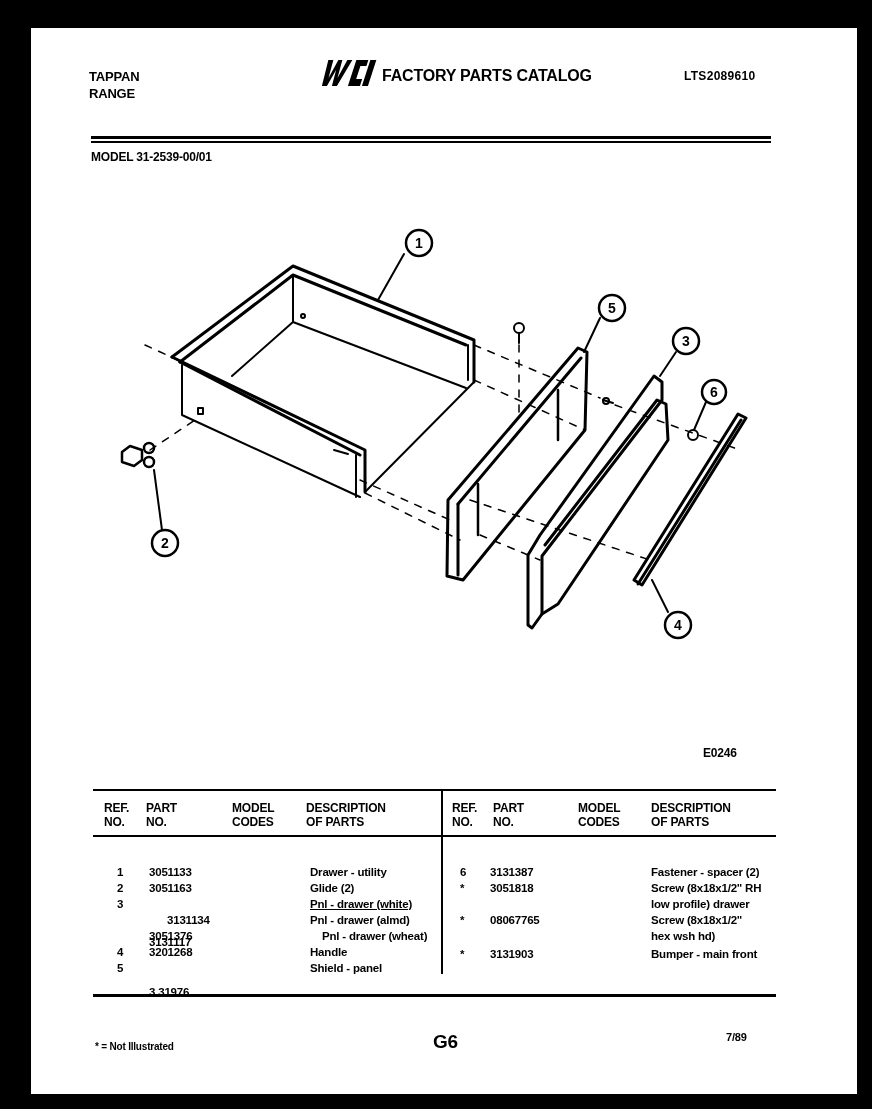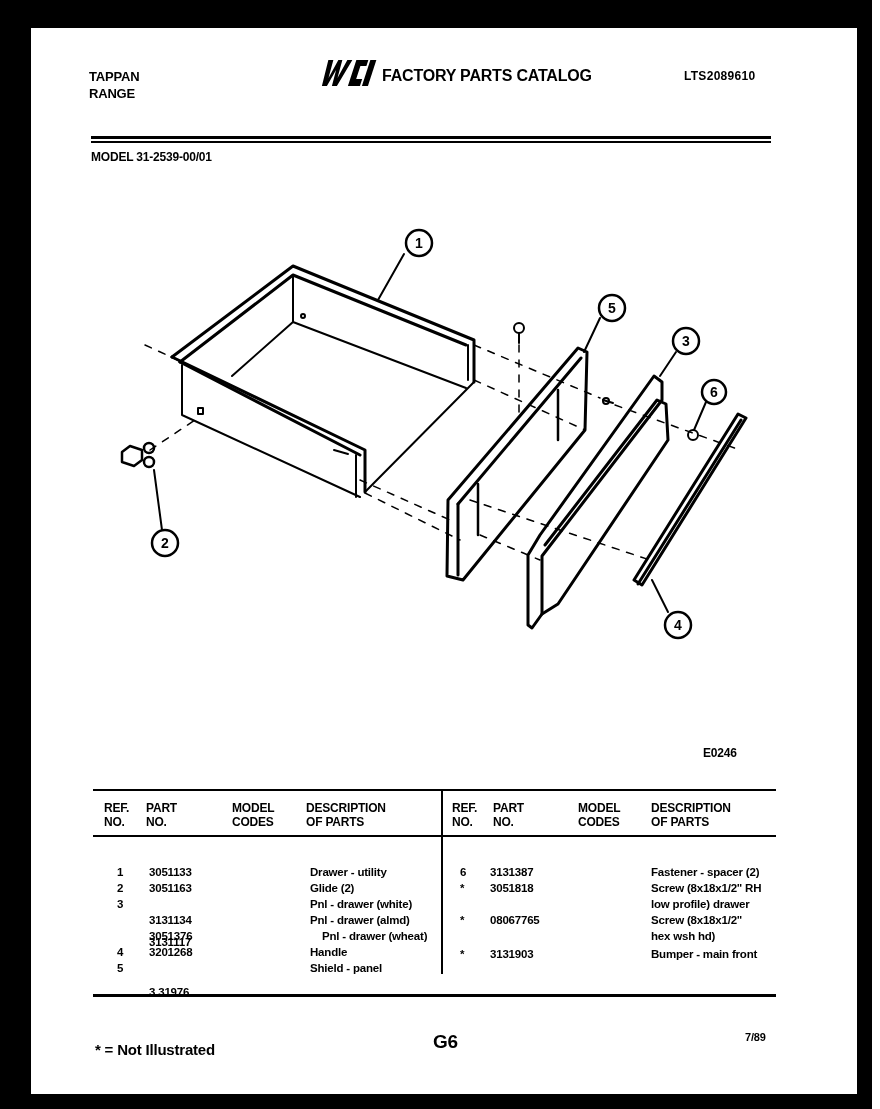--- a/index.html
+++ b/index.html
@@ -26,23 +26,23 @@
 
     .diagram { position:absolute; left:100px; top:220px; width:700px; height:440px; }
     .callout-label { font-family:"Liberation Sans", sans-serif; font-weight:bold; font-size:14px; }
     .fig-code { left:703px; top:746px; font-size:12px; }
 
     .tbl-rule { position:absolute; left:93px; height:2px; background:#000; }
     .tbl-vdiv { position:absolute; left:441px; top:790px; width:2px; height:184px; background:#000; }
     .th { font-size:12px; line-height:14px; }
     .td { font-size:11.5px; line-height:16px; }
 
-    .foot-note { left:95px; top:1041px; font-size:15px; }
+    .foot-note { left:95px; top:1041px; font-size:10px; }
     .foot-page { left:433px; top:1031px; font-size:19px; }
-    .foot-date { left:745px; top:1031px; font-size:11px; }
+    .foot-date { left:726px; top:1031px; font-size:11px; }
   </style>
 </head>
 <body>
 
 <div class="frame-top"></div>
 <div class="frame-left"></div>
 <div class="frame-right"></div>
 <div class="frame-bottom"></div>
 <div class="page"></div>
 
@@ -207,23 +207,23 @@
 </div>
 <div class="t td" style="left:149px; top:864px;">3051133</div>
 <div class="t td" style="left:310px; top:864px;">Drawer - utility</div>
 
 <div class="t td" style="left:117px; top:880px;">2</div>
 <div class="t td" style="left:149px; top:880px;">3051163</div>
 <div class="t td" style="left:310px; top:880px;">Glide (2)</div>
 
 <div class="t td" style="left:117px; top:896px;">3</div>
 <div class="t td" style="left:149px; top:896px;margin-top:38px;">3131117</div>
-<div class="t td" style="left:310px; top:896px;">Pnl - drawer (white)</div>
-
-<div class="t td" style="left:149px; top:912px;">3131134</div>
+<div class="t td" style="left:310px; top:896px;text-decoration:underline;">Pnl - drawer (white)</div>
+
+<div class="t td" style="left:167px; top:912px;">3131134</div>
 <div class="t td" style="left:310px; top:912px;">Pnl - drawer (almd)</div>
 
 <div class="t td" style="left:149px; top:928px;">3051376</div>
 <div class="t td" style="left:322px; top:928px;">Pnl - drawer (wheat)</div>
 
 <div class="t td" style="left:117px; top:944px;">4</div>
 <div class="t td" style="left:149px; top:944px;">3201268</div>
 <div class="t td" style="left:310px; top:944px;">Handle</div>
 
 <div class="t td" style="left:117px; top:960px;">5</div>

